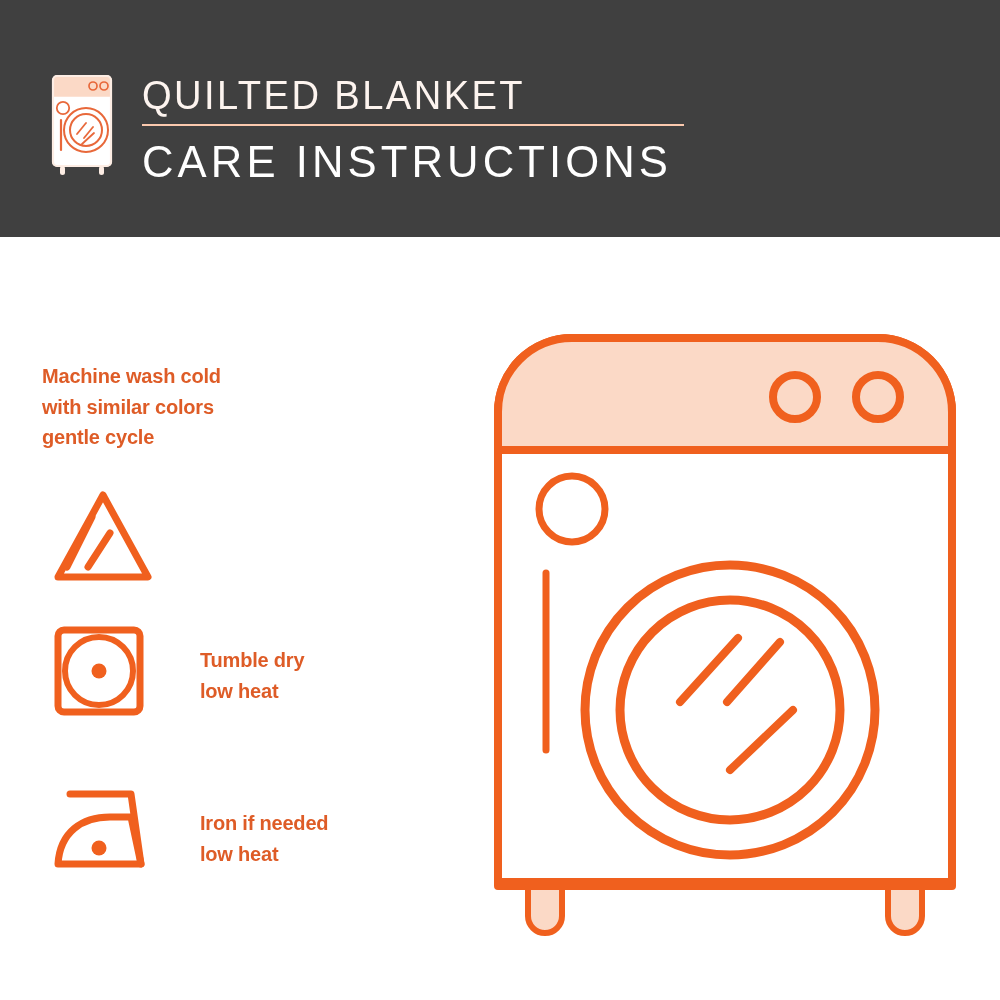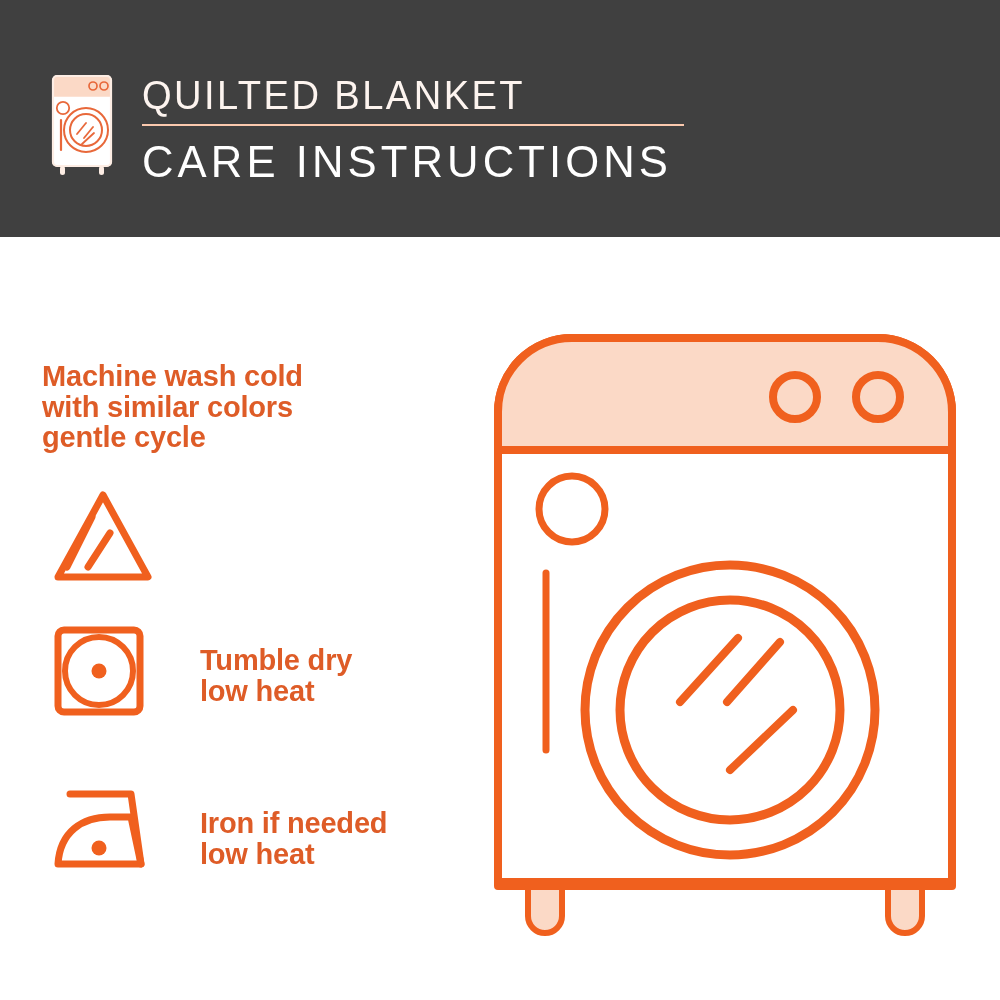--- a/index.html
+++ b/index.html
@@ -110,21 +110,21 @@
     margin-left: 48px;
     display: flex;
     align-items: flex-start;
     justify-content: flex-start;
   }
 
   .care-text {
     margin-left: 42px;
     color: #DE5C27;
     font-family: "Liberation Sans", sans-serif;
-    font-size: 29px;
+    font-size: 20px;
     line-height: 30.5px;
     font-weight: 600;
     letter-spacing: -0.2px;
     white-space: pre-line;
   }
 
   .care-row.r0 .care-text { padding-top: 14px; }
   .care-row.r1 .care-text { padding-top: 26px; }
   .care-row.r2 .care-text { padding-top: 23px; }
   .care-row.r3 .care-text { padding-top: 26px; }

